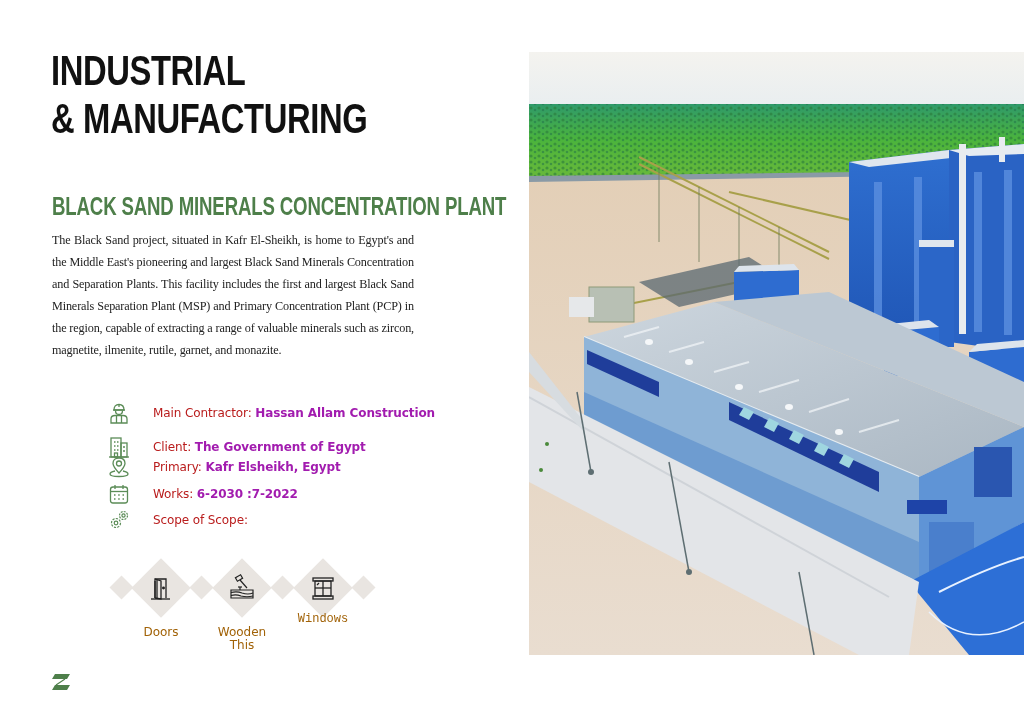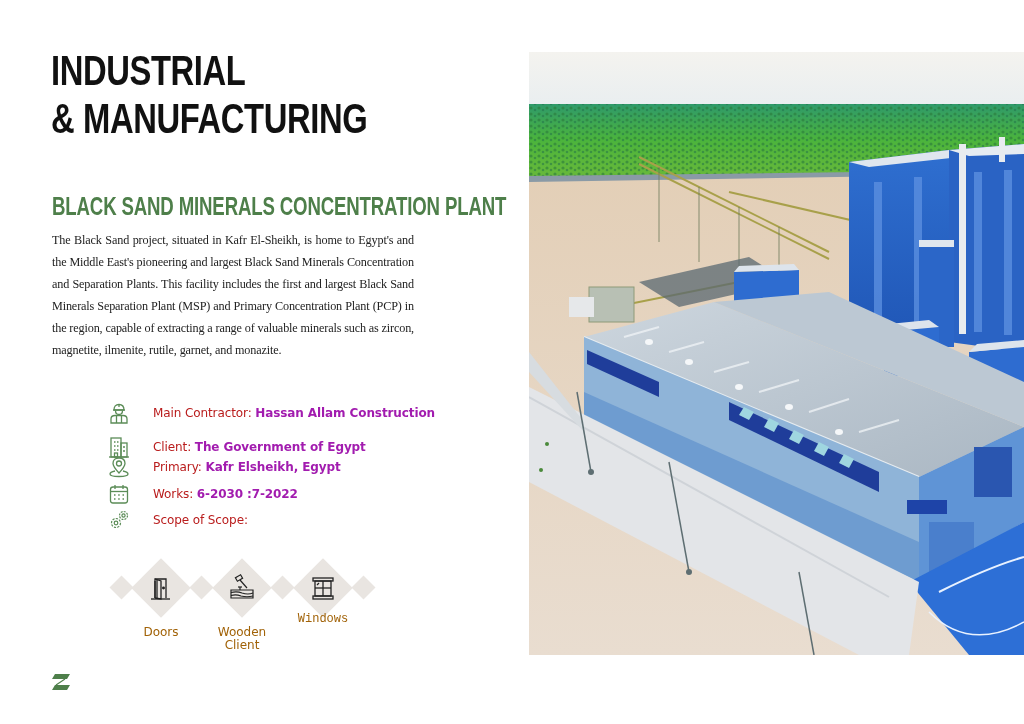--- a/index.html
+++ b/index.html
@@ -182,21 +182,21 @@
       <line x1="13" y1="7" x2="20" y2="15"></line>
       <path d="M4 17 L26 17 L26 25 L4 25 Z"></path>
       <path d="M4 19.5 Q10 18 15 20 Q21 22 26 20"></path>
       <path d="M4 22.5 Q9 21 14 23 Q20 24.5 26 23"></path>
       <line x1="13" y1="14" x2="13" y2="17"></line>
       <line x1="11" y1="14" x2="15" y2="14"></line>
     </svg>
   </div>
   <div class="scope-label" style="left:97px; top:71px;">
     <span>Wooden</span><br>
-    <span>Client</span>
+    <span>This</span>
   </div>
 
   <div class="diamond big" style="left:197px; top:12px;"></div>
   <div class="scope-icon" style="left:203px; top:18px;">
     <svg viewBox="0 0 30 30" width="30" height="30" fill="none" stroke="#222" stroke-width="1.3">
       <rect x="5" y="5" width="20" height="3"></rect>
       <rect x="7" y="8" width="16" height="15"></rect>
       <line x1="15" y1="8" x2="15" y2="23"></line>
       <line x1="7" y1="15" x2="23" y2="15"></line>
       <rect x="5" y="23" width="20" height="3"></rect>

